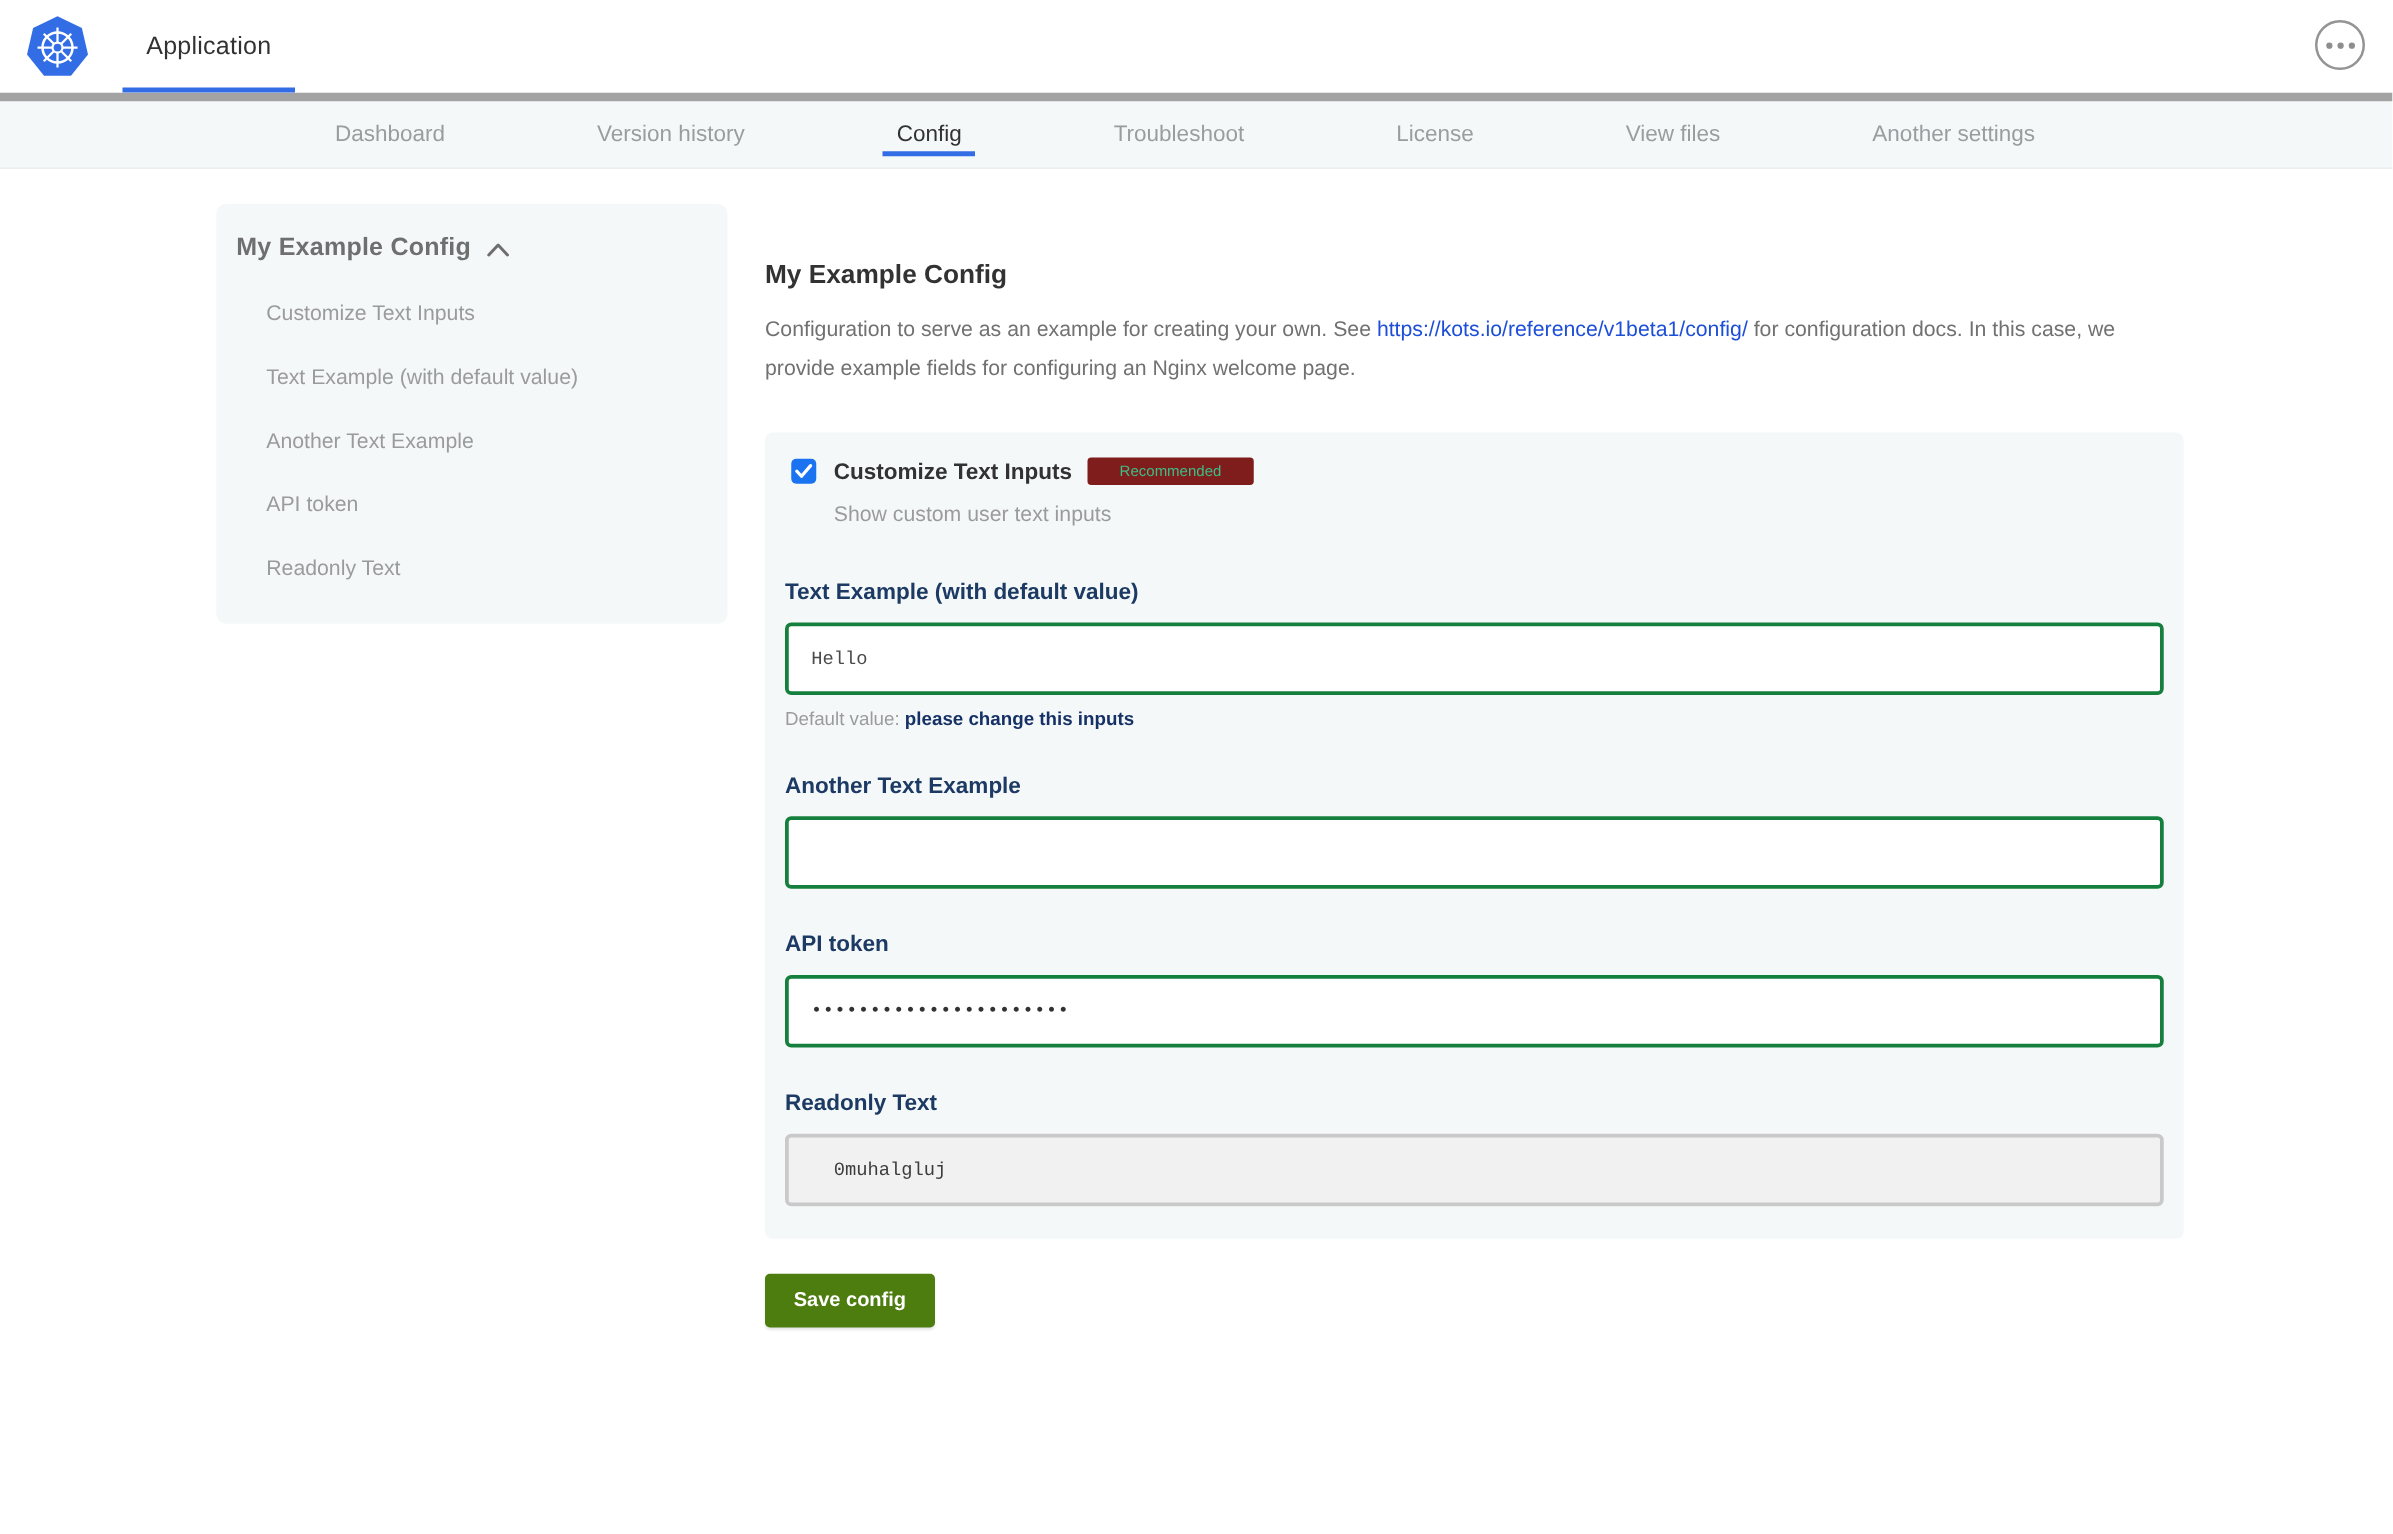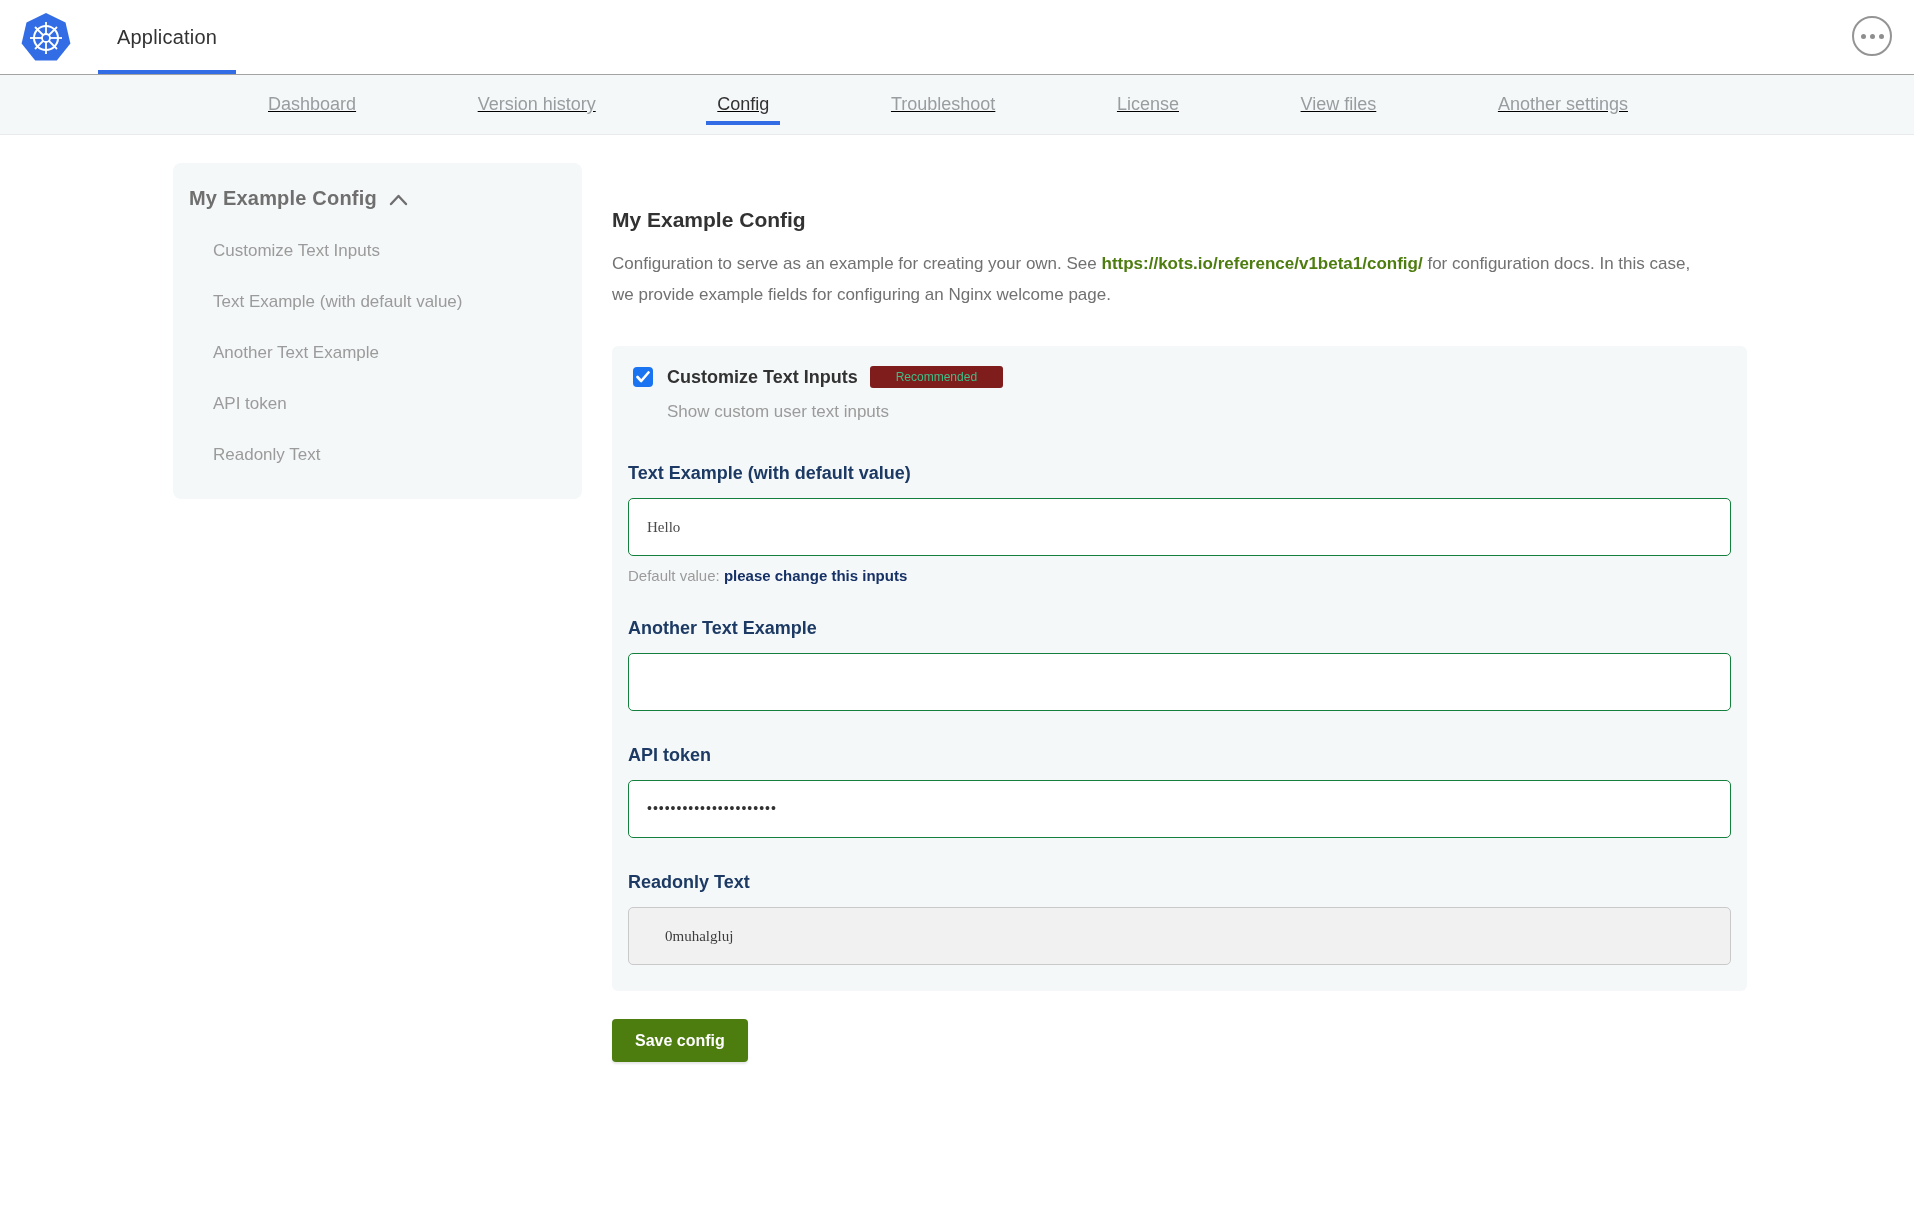--- a/index.html
+++ b/index.html
@@ -10,55 +10,55 @@
   .header { position: relative; height: 74px; background: #ffffff; display: flex; align-items: center; padding-left: 20px; }
   .logo { width: 52px; height: 52px; margin-right: 26px; }
   .app-tab { position: relative; height: 74px; display: flex; align-items: center; padding: 14px 19px; cursor: pointer; }
   .app-tab .app-label { font-size: 20px; font-weight: 500; color: #323232; letter-spacing: .2px; }
   .app-underline { position: absolute; left: 0; right: 0; bottom: 0; height: 4px; background: #326de6; }
   .more-btn { position: absolute; top: 16px; right: 22px; width: 40px; height: 40px; border-radius: 50%;
     border: 2px solid #949494; background: #fff; display: flex; align-items: center; justify-content: center; gap: 4px; cursor: pointer; }
   .more-btn i { width: 5px; height: 5px; border-radius: 50%; background: #8e8e8e; display: block; }
 
   
-  .nav { height: 61px; background: #f5f8f9; border-top: 1px solid #a3a3a3; border-bottom: 1px solid #e8ebed;
-    display: flex; align-items: stretch; justify-content: space-between; padding: 0 286px 0 268px; text-decoration: underline; }
+  .nav { height: 61px; background: #f5f8f9; border-top: 7px solid #a3a3a3; border-bottom: 1px solid #e8ebed;
+    display: flex; align-items: stretch; justify-content: space-between; padding: 0 286px 0 268px; }
   .nav-tab { position: relative; display: flex; align-items: center; cursor: pointer; }
   .nav-tab .label { font-size: 18px; color: #9a9da0; }
   .nav-tab.active .label { color: #323232; }
   .nav-tab.active::after { content: ""; position: absolute; left: -11px; right: -11px; bottom: 9px; height: 4px; background: #326de6; }
 
   
   .content { display: flex; align-items: flex-start; padding: 28px 0 0 173px; }
 
   .sidebar-card { width: 409px; background: #f5f8f9; border-radius: 8px; padding: 24px 20px 34px 16px; }
   .side-title-row { display: flex; align-items: center; cursor: pointer; }
   .side-title { font-size: 20px; font-weight: bold; color: #6f6f6f; letter-spacing: .2px; }
   .side-chevron { margin-left: 12px; margin-top: 3px; }
   .side-list { list-style: none; padding-left: 24px; }
   .side-item { margin-top: 31px; font-size: 17px; color: #9b9b9b; cursor: pointer; }
 
   .main { margin-left: 30px; width: 1135px; padding-top: 45px; }
   .page-title { font-size: 21px; line-height: 24px; font-weight: bold; color: #323232; }
   .desc { margin-top: 16px; font-size: 17px; line-height: 31px; color: #717171; max-width: 1100px; }
-  .desc a { color: #4d7c0f; text-decoration: none; font-weight: 700; cursor: pointer; margin-top: 28px; }
+  .desc a { color: #1d4ed8; text-decoration: none; font-weight: 400; cursor: pointer; margin-top: 28px; }
 
   .form-card { margin-top: 36px; background: #f5f8f9; border-radius: 6px; padding: 20px 16px 26px 16px; }
   .checkbox-row { display: flex; align-items: center; margin-left: 5px; }
   .checkbox { width: 20px; height: 20px; border-radius: 4px; background: #1a73f0; display: flex;
     align-items: center; justify-content: center; cursor: pointer; flex: none; }
   .cb-label { margin-left: 14px; font-size: 18px; font-weight: bold; color: #323232; cursor: pointer; }
   .badge { margin-left: 12px; font-size: 12px; color: #3dbe86; background: #7f1d1d; padding: 4px 26px; border-radius: 3px; }
   .cb-help { margin: 14px 0 0 39px; font-size: 17px; color: #9b9b9b; }
 
   .field-label { display: block; margin-top: 34px; font-size: 18px; font-weight: bold; color: #1c3a63; }
   .field-label.first { margin-top: 41px; }
   .text-input { display: block; width: 100%; height: 58px; margin-top: 14px; padding: 0 18px;
-    border: 1px solid #15803d; border-radius: 5px; background: #ffffff; font-size: 15px; color: #4a4a4a;
-    font-family: Liberation Serif, serif; outline: none; }
+    border: 3px solid #15803d; border-radius: 5px; background: #ffffff; font-size: 15px; color: #4a4a4a;
+    font-family: Liberation Mono, monospace; outline: none; }
   .text-input.password { font-size: 14px; font-weight: bold; letter-spacing: 1px; color: #323232; }
   .text-input.readonly { background: #f1f1f1; border-color: #c9c9c9; color: #3d3d3d; padding-left: 36px; }
   .helper { margin-top: 11px; font-size: 15px; }
   .helper .prefix { color: #9b9b9b; }
   .helper .value { color: #163166; font-weight: bold; }
 
   .save-btn { margin-top: 28px; height: 43px; padding: 0 23px; border: none; border-radius: 4px;
     background: #4d7c0f; color: #ffffff; font-size: 16px; font-weight: bold;
     font-family: Liberation Sans, sans-serif; box-shadow: 0 2px 2px rgba(50,50,50,.12); cursor: pointer; }
 </style>

